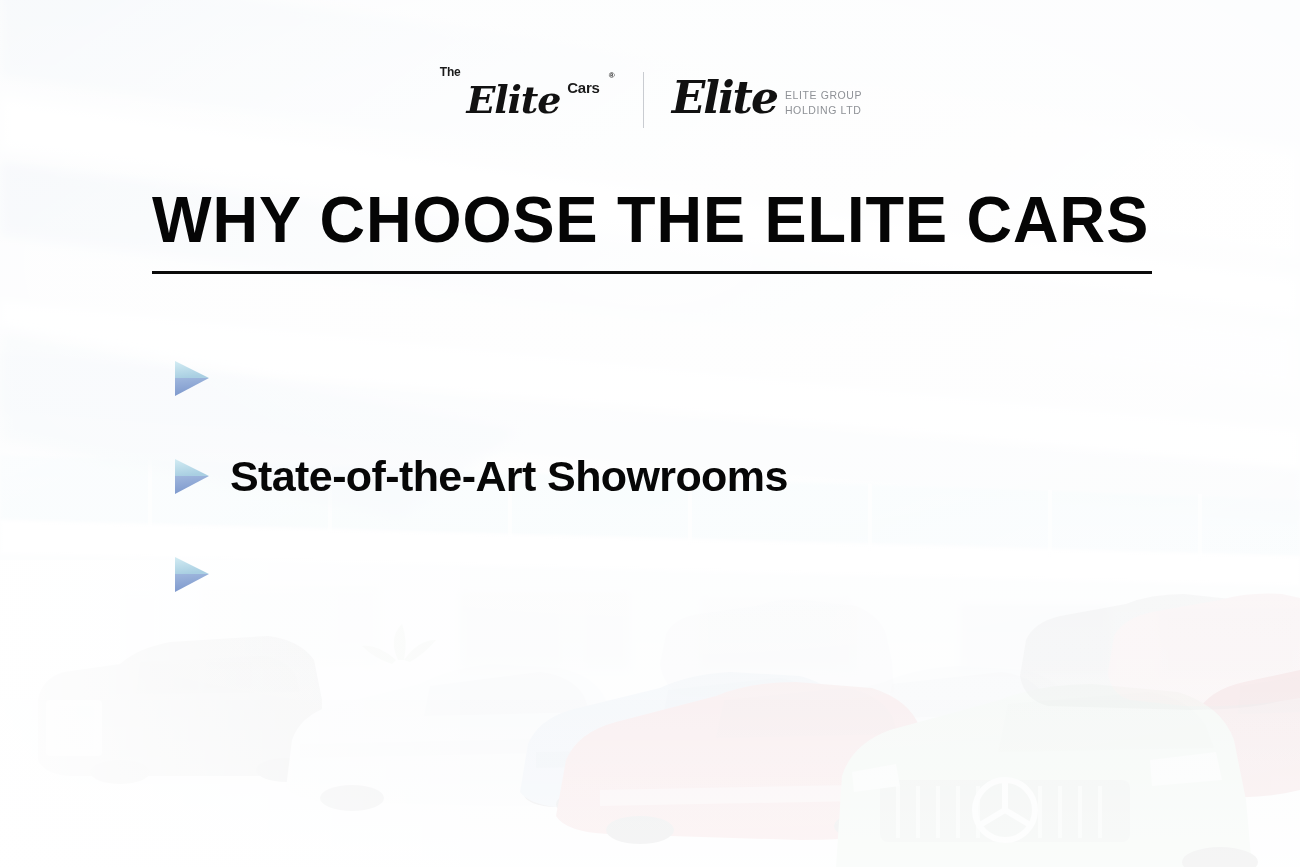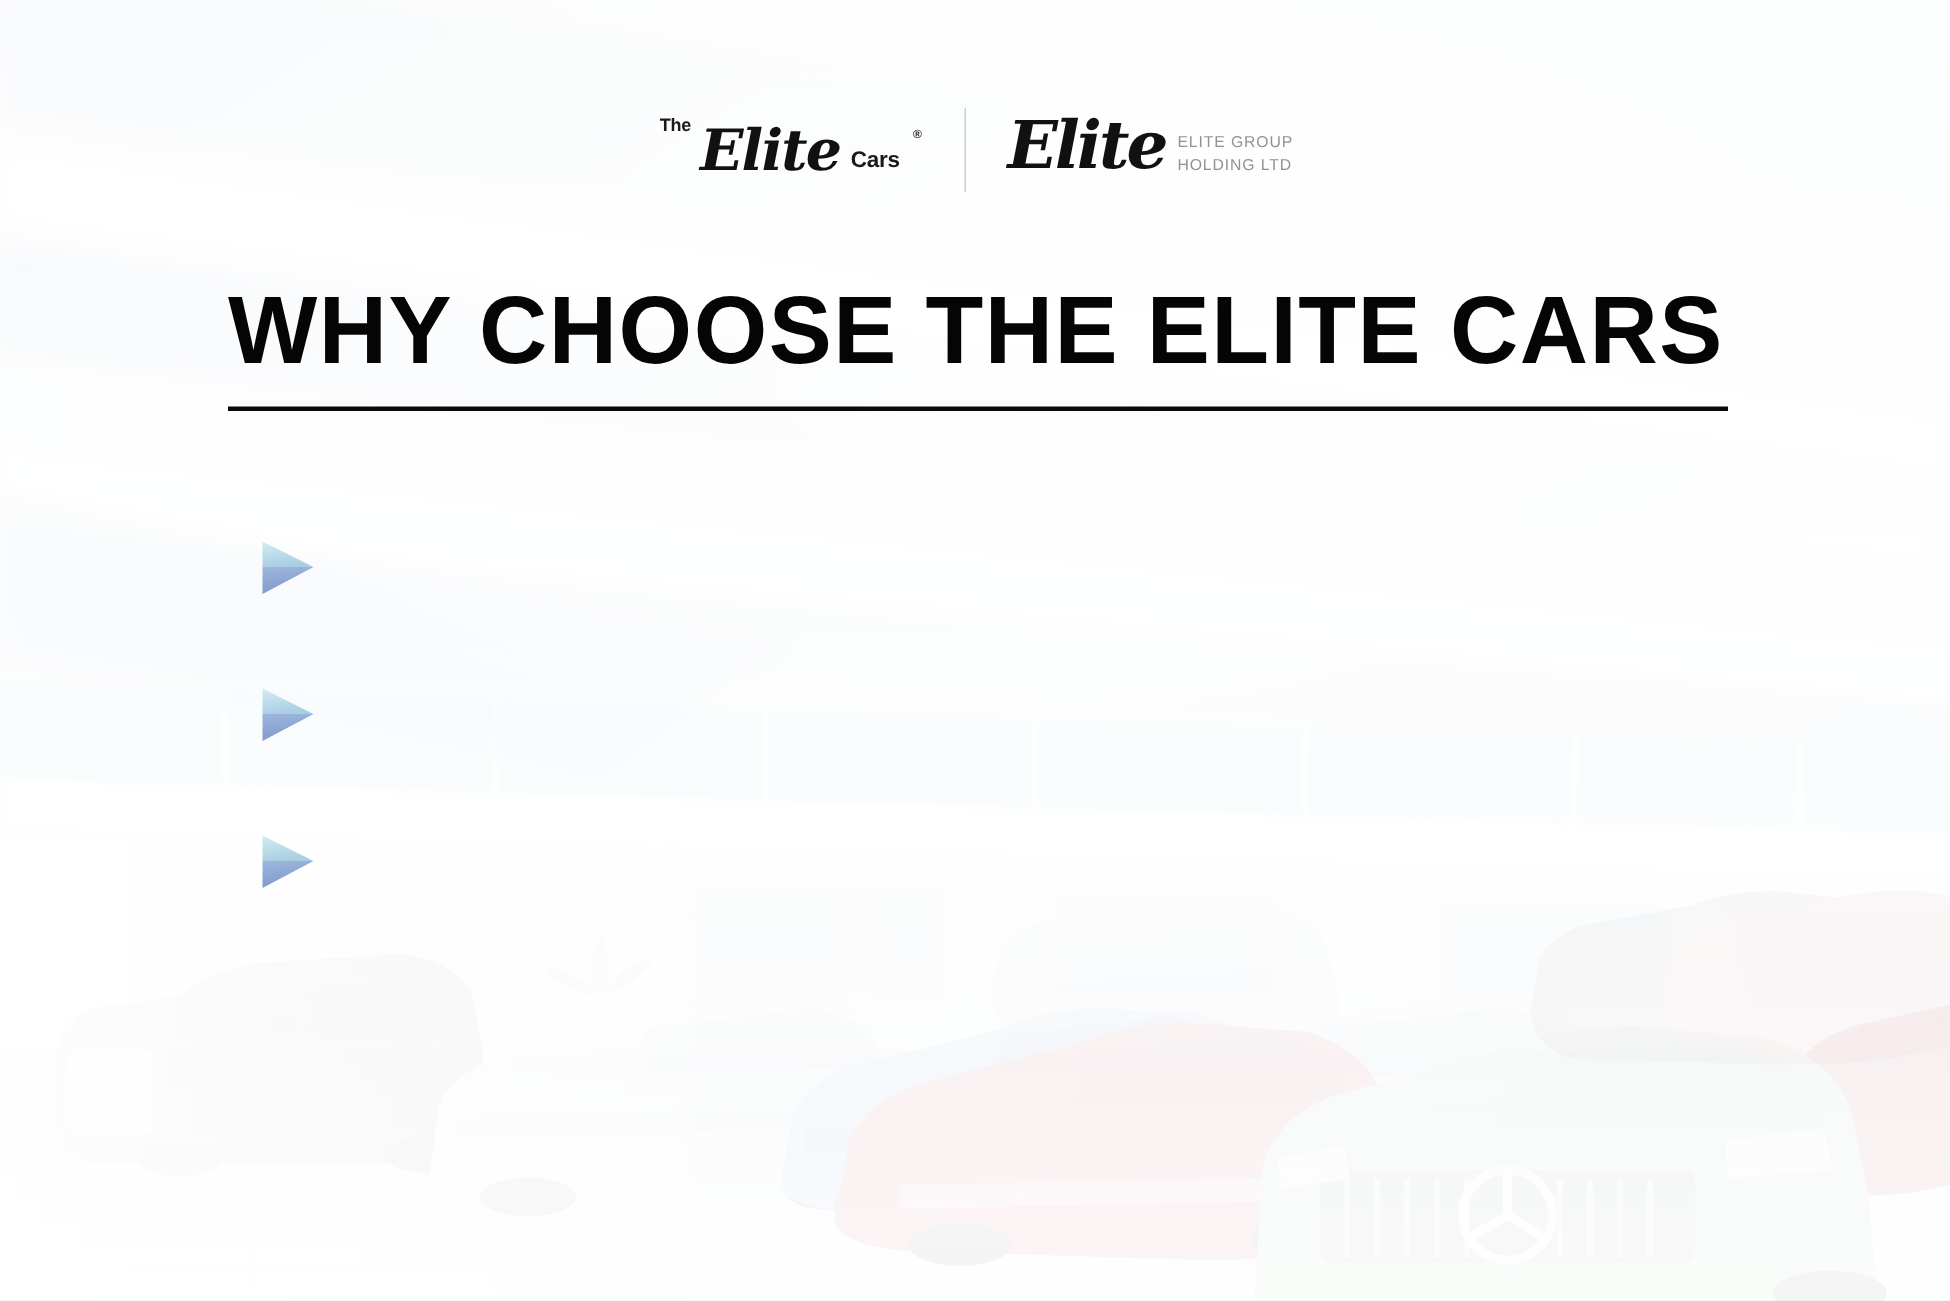--- a/index.html
+++ b/index.html
@@ -43,39 +43,39 @@
 
   
   #content { position:absolute; inset:0; }
 
   
   #logo-bar {
     position:absolute; top:72px; left:0; width:1300px;
     display:flex; align-items:center; justify-content:center; gap:0;
   }
   .logo-left {
-    display:flex; align-items:center; gap:8px;
+    display:flex; align-items:flex-start; gap:8px;
     padding-right:28px;
   }
   .logo-the {
     font-family:"Liberation Sans", sans-serif;
     font-weight:bold; font-size:12px; color:#1a1a1a;
     letter-spacing:-0.2px; position:relative; top:-17px; left:2px;
   }
   .logo-elite-script {
     font-family:"DejaVu Serif", serif;
     font-style:italic; font-weight:bold;
     font-size:38px; color:#111;
     letter-spacing:-1.2px;
     line-height:0.95;
   }
   .logo-cars {
     font-family:"Liberation Sans", sans-serif;
     font-weight:bold; font-size:15px; color:#1a1a1a;
-    letter-spacing:-0.2px; position:relative; top:-3px; left:-1px;margin-top:19px;
+    letter-spacing:-0.2px; position:relative; top:-3px; left:-1px;
   }
   .logo-reg {
     font-size:8px; color:#1a1a1a; position:relative; top:-11px; left:0px;
     font-weight:bold;
   }
   .logo-divider {
     width:1px; height:56px; background:#c9ccd1;
   }
   .logo-right {
     display:flex; align-items:center; gap:8px; padding-left:28px;
@@ -399,20 +399,21 @@
               </linearGradient>
               <linearGradient id="ar2b" x1="0" y1="0" x2="0.2" y2="1">
                 <stop offset="0%" stop-color="#9fb7dd"></stop>
                 <stop offset="100%" stop-color="#7e99cd"></stop>
               </linearGradient>
             </defs>
             <polygon points="3,3 37,20 3,20" fill="url(#ar2a)"></polygon>
             <polygon points="3,20 37,20 3,38" fill="url(#ar2b)"></polygon>
           </svg>
         </span>
+        <span class="bullet-text">State-of-the-Art Showrooms</span>
       </div>
 
       <div class="bullet b3">
         <span class="bullet-arrow">
           <svg width="40" height="42" viewBox="0 0 40 42">
             <defs>
               <linearGradient id="ar3a" x1="0" y1="0" x2="0.25" y2="1">
                 <stop offset="0%" stop-color="#d3ecf3"></stop>
                 <stop offset="100%" stop-color="#a9cfe2"></stop>
               </linearGradient>

